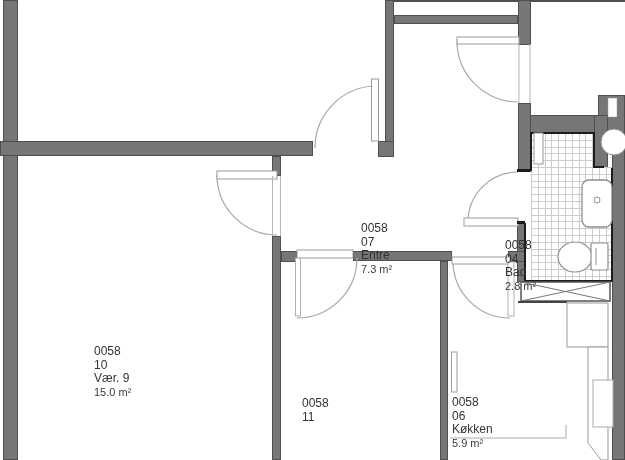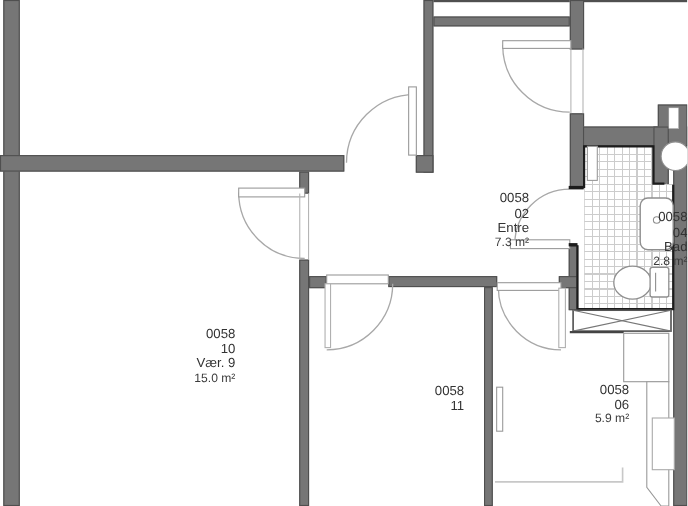--- a/index.html
+++ b/index.html
@@ -10,21 +10,21 @@
   .wall{position:absolute;background:#767676;border:1px solid #4f4f4f;box-sizing:border-box;}
   .thinline{position:absolute;background:#4f4f4f;}
   svg.overlay{position:absolute;left:0;top:0;}
   .tiles{
     position:absolute;left:531px;top:133px;width:81px;height:148px;
     background-image:
       repeating-linear-gradient(to right,#cccccc 0px,#cccccc 1px,transparent 1px,transparent 6.8px),
       repeating-linear-gradient(to bottom,#cccccc 0px,#cccccc 1px,transparent 1px,transparent 6.8px);
     clip-path:polygon(0 0,63px 0,63px 34px,81px 34px,81px 148px,0 148px);
   }
-  .room-label{position:absolute;width:120px;text-align:right;color:#333333;}
+  .room-label{position:absolute;width:120px;text-align:left;color:#333333;margin-top:48px;}
   .room-label span{display:block;font-size:12px;line-height:13.5px;}
   .room-label span.area{font-size:11px;line-height:10px;margin-top:1px;color:#3c3c3c;}
 </style>
 </head>
 <body>
 
 <div id="plan">
 
   <div class="wall" style="left:3px;top:0;width:15px;height:460px;"></div>
   <div class="wall" style="left:0;top:141px;width:313px;height:15px;"></div>
@@ -107,27 +107,28 @@
     <span>10</span>
     <span>Vær. 9</span>
     <span class="area">15.0 m²</span>
   </div>
   <div class="room-label" style="left:302px;top:349px;">
     <span>0058</span>
     <span>11</span>
   </div>
   <div class="room-label" style="left:361px;top:174px;">
     <span>0058</span>
-    <span>02</span>
+    <span>07</span>
     <span>Entre</span>
     <span class="area">7.3 m²</span>
   </div>
   <div class="room-label" style="left:452px;top:348px;">
     <span>0058</span>
     <span>06</span>
+    <span>Køkken</span>
     <span class="area">5.9 m²</span>
   </div>
   <div class="room-label" style="left:505px;top:191px;">
     <span>0058</span>
     <span>04</span>
     <span>Bad</span>
     <span class="area">2.8 m²</span>
   </div>
 
 </div>

